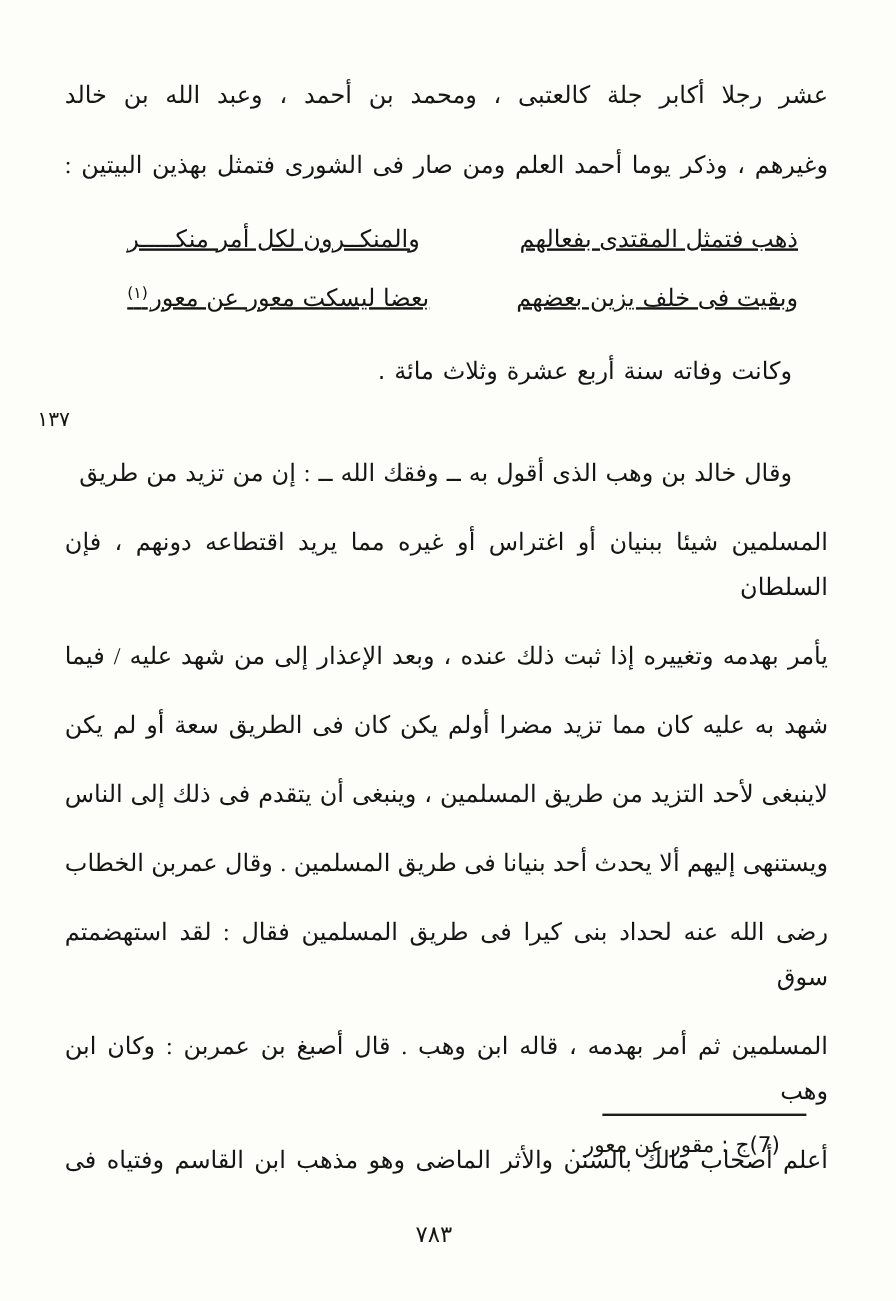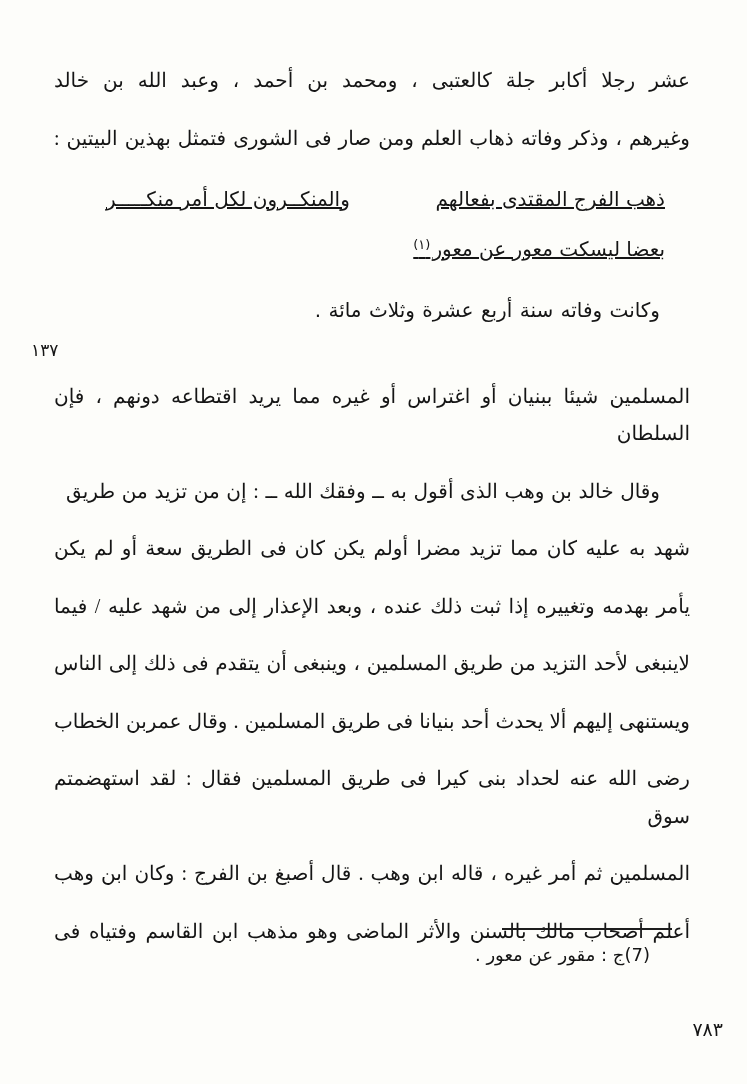--- a/index.html
+++ b/index.html
@@ -62,61 +62,63 @@
   }
   .footnote-line{
     position:absolute;
     top:938px;right:97px;
     font-size:18px;
     line-height:34px;
   }
   .page-number{
     position:absolute;
     top:1018px;left:0;right:24px;
+    text-align:center;
     font-size:19px;
     letter-spacing:2px;
   }
 </style>
 </head>
 <body>
 
 <div class="page">
 
   <div class="margin-folio">١٣٧</div>
 
   <main class="text-block">
 
     <div class="para">
       <p class="line">عشر رجلا أكابر جلة كالعتبى ، ومحمد بن أحمد ، وعبد الله بن خالد</p>
-      <p class="line">وغيرهم ، وذكر وفاته ذهاب العلم ومن صار فى الشورى فتمثل بهذين البيتين :</p>
+      <p class="line">وغيرهم ، وذكر يوما أحمد العلم ومن صار فى الشورى فتمثل بهذين البيتين :</p>
     </div>
 
     <div class="poetry">
       <div class="verse">
-        <span class="hemi">ذهب الفرج المقتدى بفعالهم</span>
+        <span class="hemi">ذهب فتمثل المقتدى بفعالهم</span>
         <span class="hemi">والمنكــرون لكل أمر منكـــــر</span>
       </div>
       <div class="verse">
+        <span class="hemi">وبقيت فى خلف يزين بعضهم</span>
         <span class="hemi"><span>بعضا ليسكت معور عن معور</span><span class="fn-sup">(١)</span></span>
       </div>
     </div>
 
     <p class="line end indent">وكانت وفاته سنة أربع عشرة وثلاث مائة .</p>
 
     <div class="gap-sm"></div>
 
     <div class="para">
+      <p class="line indent">وقال خالد بن وهب الذى أقول به ــ وفقك الله ــ : إن من تزيد من طريق</p>
       <p class="line">المسلمين شيئا ببنيان أو اغتراس أو غيره مما يريد اقتطاعه دونهم ، فإن السلطان</p>
-      <p class="line indent">وقال خالد بن وهب الذى أقول به ــ وفقك الله ــ : إن من تزيد من طريق</p>
+      <p class="line">يأمر بهدمه وتغييره إذا ثبت ذلك عنده ، وبعد الإعذار إلى من شهد عليه / فيما</p>
       <p class="line">شهد به عليه كان مما تزيد مضرا أولم يكن كان فى الطريق سعة أو لم يكن</p>
-      <p class="line">يأمر بهدمه وتغييره إذا ثبت ذلك عنده ، وبعد الإعذار إلى من شهد عليه / فيما</p>
       <p class="line">لاينبغى لأحد التزيد من طريق المسلمين ، وينبغى أن يتقدم فى ذلك إلى الناس</p>
       <p class="line">ويستنهى إليهم ألا يحدث أحد بنيانا فى طريق المسلمين . وقال عمربن الخطاب</p>
       <p class="line">رضى الله عنه لحداد بنى كيرا فى طريق المسلمين فقال : لقد استهضمتم سوق</p>
-      <p class="line">المسلمين ثم أمر غيره ، قاله ابن وهب . قال أصبغ بن الفرج : وكان ابن وهب</p>
+      <p class="line">المسلمين ثم أمر بهدمه ، قاله ابن وهب . قال أصبغ بن عمربن : وكان ابن وهب</p>
       <p class="line">أعلم أصحاب مالك بالسنن والأثر الماضى وهو مذهب ابن القاسم وفتياه فى</p>
 
     </div>
 
   </main>
 
   <div class="footnote-rule"></div>
 
   <div class="footnote-line">(7)ج : مقور عن معور .</div>
 

